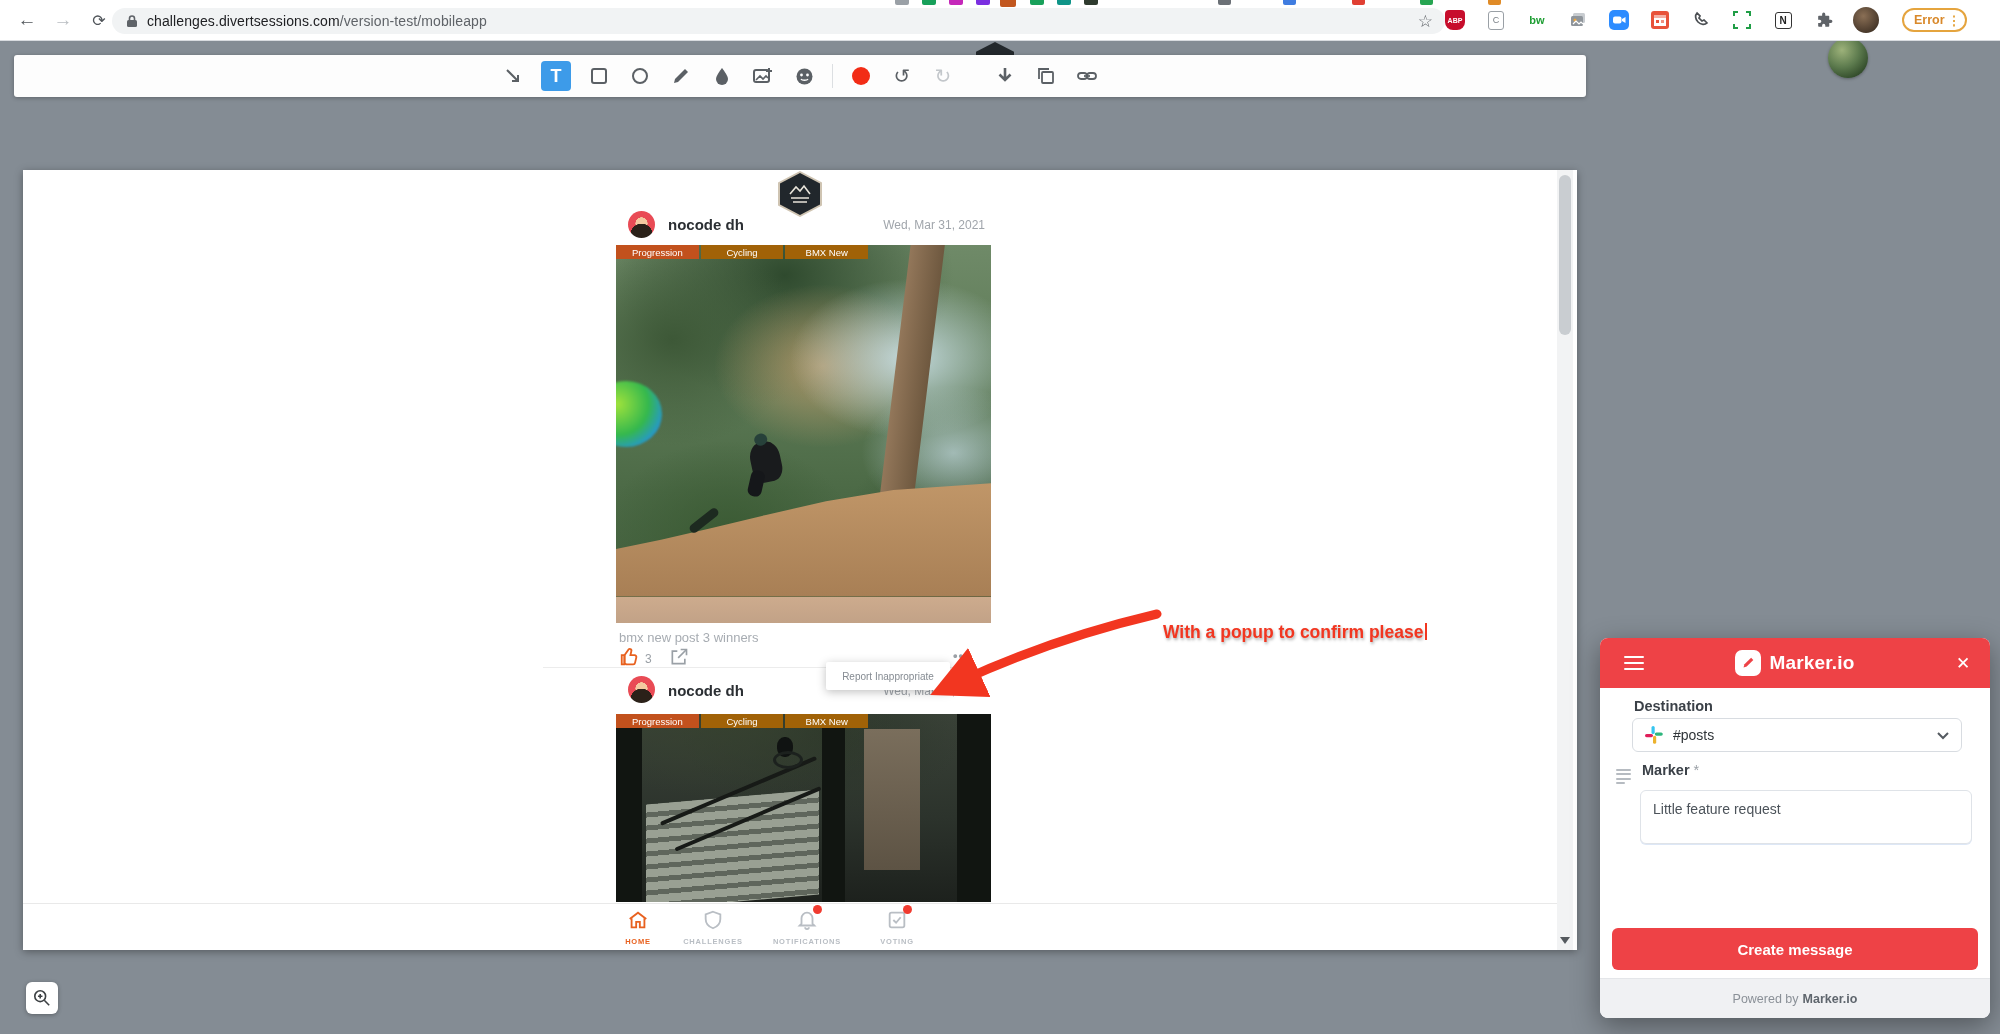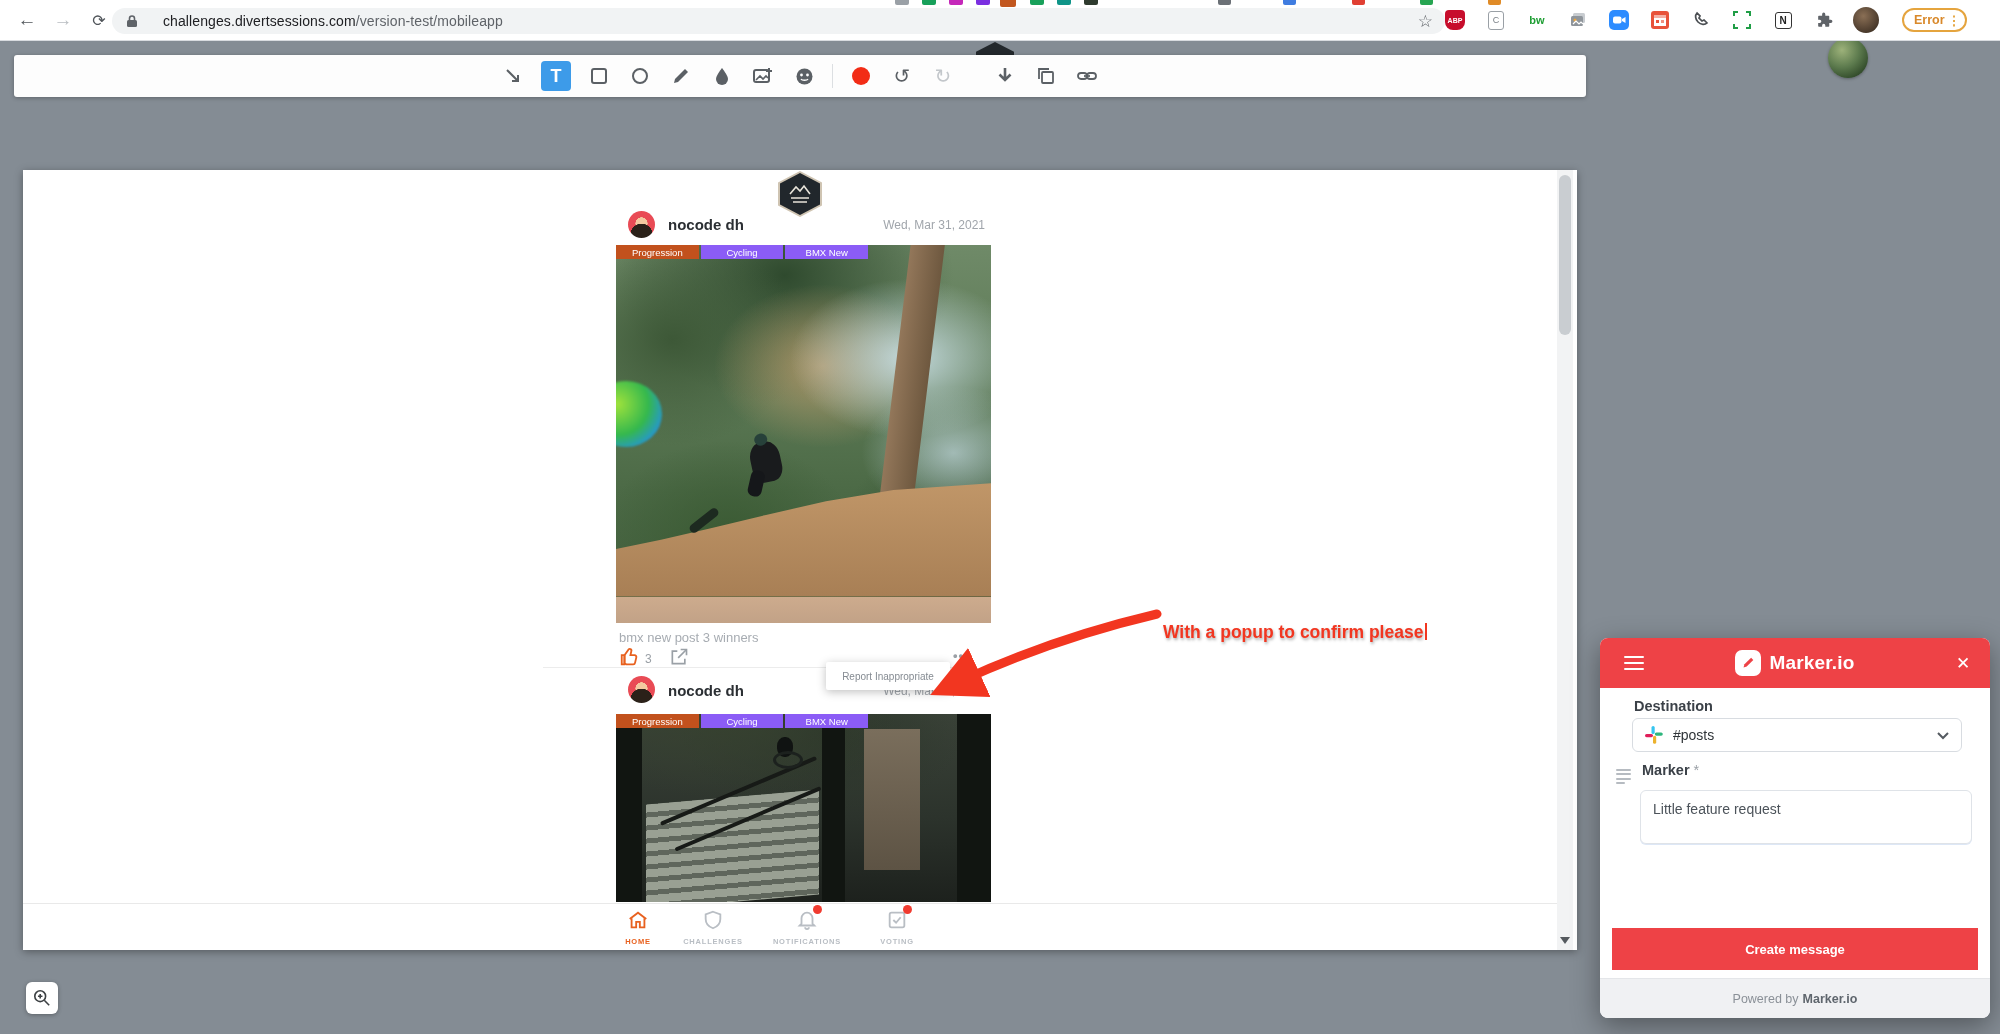--- a/index.html
+++ b/index.html
@@ -5,21 +5,21 @@
   * { margin:0; padding:0; box-sizing:border-box; }
   body { font-family:"Liberation Sans", sans-serif; }
   #screen { position:relative; width:2000px; height:1034px; background:#848c94; overflow:hidden; }
 
   
   .chrome { position:absolute; left:0; top:0; width:2000px; height:41px; background:#fff; border-bottom:1px solid #d8dbdf; z-index:50; }
   .frag { position:absolute; top:0; height:5px; border-radius:0 0 2px 2px; }
   .navbtn { position:absolute; top:7px; width:26px; height:26px; display:flex; align-items:center; justify-content:center; font-size:19px; color:#50555a; border-radius:50%; }
   .navbtn.dis { color:#b9bdc1; }
   .omnibox { position:absolute; left:112px; top:8px; width:1333px; height:26px; background:#f1f3f4; border-radius:13px; display:flex; align-items:center; padding:0 12px 0 14px; }
-  .urltext { font-size:14px; color:#202124; margin-left:25px; letter-spacing:.1px; }
+  .urltext { font-size:14px; color:#202124; margin-left:9px; letter-spacing:.1px; }
   .urltext .sec { color:#5f6368; }
   .star { margin-left:auto; font-size:17px; color:#5f6368; }
   .extrow { position:absolute; left:1443px; top:6px; height:28px; display:flex; align-items:center; gap:17px; }
   .ext { width:24px; height:24px; display:flex; align-items:center; justify-content:center; font-size:10px; }
   .abp { width:20px; height:20px; background:#c70d2c; color:#fff; font-weight:bold; font-size:7px; display:flex; align-items:center; justify-content:center; border-radius:4px 4px 8px 8px; }
   .clipb { width:16px; height:19px; border:1.5px solid #9aa0a6; border-radius:3px; color:#7a8087; font-size:9px; display:flex; align-items:center; justify-content:center; }
   .bw { color:#1e9e33; font-weight:bold; font-size:11px; }
   .notion { width:17px; height:17px; border:1.5px solid #333; border-radius:3px; color:#222; font-weight:bold; font-size:10px; display:flex; align-items:center; justify-content:center; }
   .chr-avatar { width:26px; height:26px; border-radius:50%; background:radial-gradient(circle at 40% 35%, #8a6f55, #4a3a2c 70%, #2c241c); }
   .errorpill { display:flex; align-items:center; height:24px; border:2px solid #e5a43e; border-radius:13px; color:#d9892b; font-size:12.5px; font-weight:bold; padding:0 4px 0 10px; gap:3px; margin-left:6px; }
@@ -43,21 +43,21 @@
   .hex-inner { position:absolute; inset:2px; clip-path:polygon(50% 0,100% 25%,100% 75%,50% 100%,0 75%,0 25%); background:#21272c; display:flex; align-items:center; justify-content:center; }
 
   .post-avatar { position:absolute; width:27px; height:27px; border-radius:50%;
     background: radial-gradient(circle at 50% 88%, #2b2119 0 40%, rgba(0,0,0,0) 41%),
                 radial-gradient(circle at 50% 46%, #f3c9a0 0 30%, rgba(0,0,0,0) 31%),
                 #e94b55; }
   .post-name { position:absolute; font-size:15px; font-weight:bold; color:#2b2f33; }
   .post-date { position:absolute; font-size:12px; color:#a0a5ab; text-align:right; right:592px; width:200px; }
 
   .tabsrow { position:absolute; left:593px; width:252px; height:14px; display:flex; gap:2px; z-index:4; }
-  .tab { height:14px; display:flex; align-items:center; justify-content:center; color:#fff; font-size:9.5px; background:#8b5cf6; flex:1; }
+  .tab { height:14px; display:flex; align-items:center; justify-content:center; color:#fff; font-size:9.5px; background:#a16207; flex:1; }
   .tab.first { background:#c2511d; }
 
   .photo { position:absolute; left:593px; width:375px; overflow:hidden; }
   
   .p1 { background:
       radial-gradient(45% 30% at 78% 30%, rgba(206,227,234,.9), rgba(206,227,234,0) 70%),
       radial-gradient(35% 25% at 90% 55%, rgba(198,220,228,.7), rgba(198,220,228,0) 70%),
       radial-gradient(40% 30% at 55% 32%, rgba(185,154,107,.85), rgba(185,154,107,0) 72%),
       radial-gradient(50% 40% at 15% 25%, #3d5837, rgba(61,88,55,0) 70%),
       radial-gradient(60% 45% at 45% 8%, #2f4a2e, rgba(47,74,46,0) 75%),
@@ -129,22 +129,22 @@
   .mselect { position:absolute; left:32px; top:80px; width:330px; height:34px; border:1px solid #d8dce1; border-radius:6px;
       background:#fff; display:flex; align-items:center; padding:0 12px; gap:10px; }
   .mselect .val { font-size:14px; color:#2f3438; }
   .mselect .chev { margin-left:auto; color:#555b61; }
   .linesic { position:absolute; left:16px; top:128px; width:15px; }
   .linesic div { height:2px; background:#b6bbc1; margin:2.5px 0; border-radius:1px; }
   .linesic div:nth-child(4) { width:60%; }
   .mtextarea { position:absolute; left:40px; top:152px; width:332px; height:54px; border:1px solid #dfe3e8; border-radius:6px;
       font-family:"Liberation Sans", sans-serif; font-size:14px; color:#4c535a; padding:10px 12px; resize:none; outline:none;
       box-shadow:0 1px 0 rgba(120,160,220,.25); }
-  .mbutton { position:absolute; left:12px; top:290px; width:366px; height:42px; background:#ee4246; border:none; border-radius:0;
-      color:#fff; font-size:13px; font-weight:bold; font-family:"Liberation Sans", sans-serif; }
+  .mbutton { position:absolute; left:12px; top:290px; width:366px; height:42px; background:#ee4246; border:none; border-radius:6px;
+      color:#fff; font-size:15px; font-weight:bold; font-family:"Liberation Sans", sans-serif; }
   .mfoot { position:absolute; left:0; top:340px; width:100%; height:40px; background:#f0f1f3; border-top:1px solid #e4e6e9;
       display:flex; align-items:center; justify-content:center; font-size:12.5px; color:#8a9097; gap:4px; }
   .mfoot b { color:#5f666d; }
 
   .zoombtn { position:absolute; left:26px; top:982px; width:32px; height:32px; background:#fff; border-radius:6px;
       box-shadow:0 1px 4px rgba(0,0,0,.3); display:flex; align-items:center; justify-content:center; z-index:30; }
 </style>
 </head>
 <body>
 

